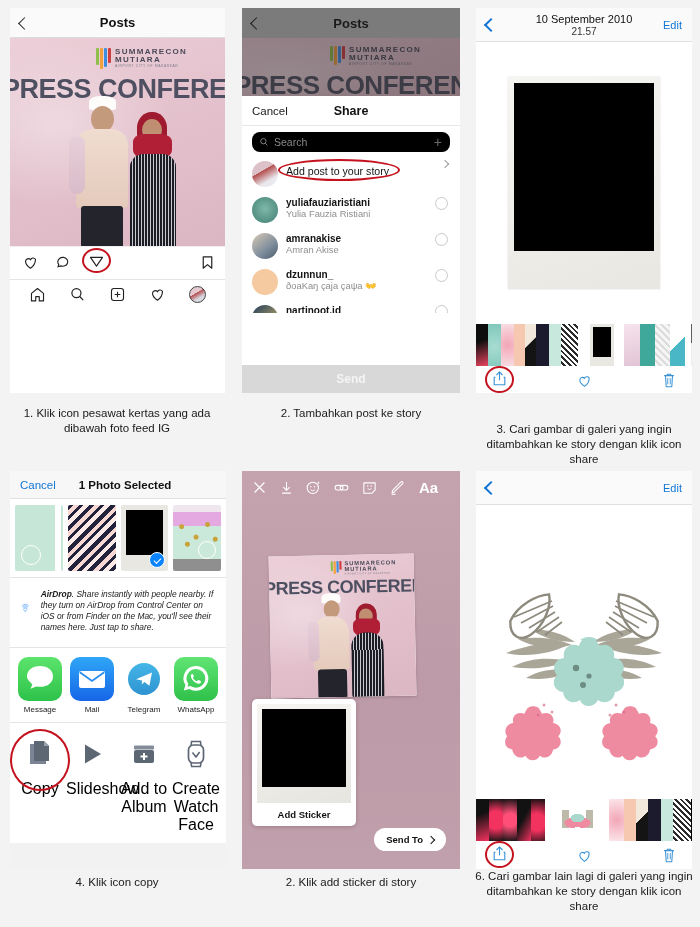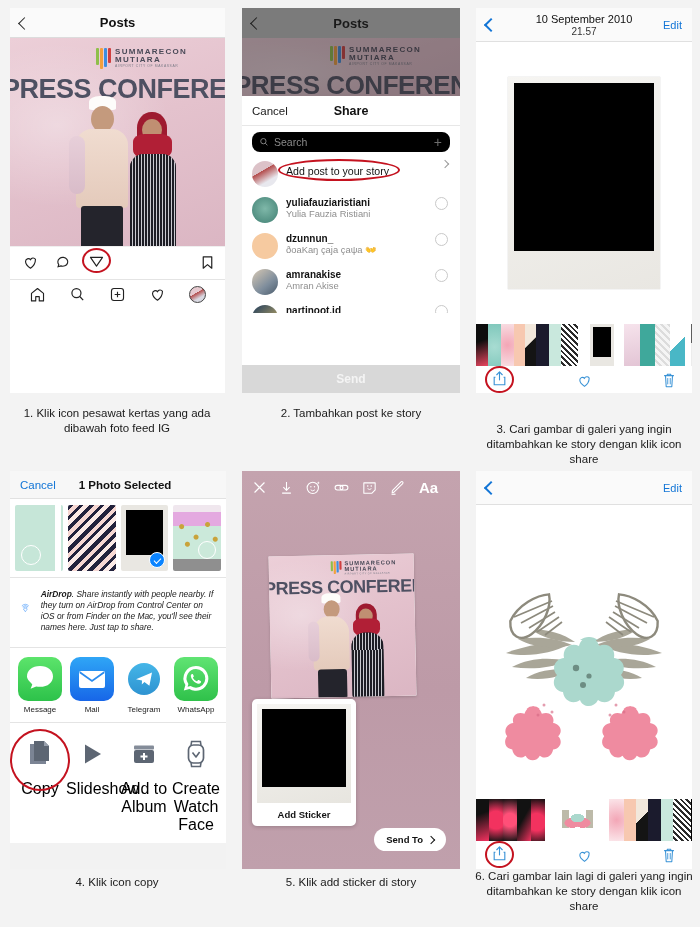--- a/index.html
+++ b/index.html
@@ -298,33 +298,33 @@
         <div class="u-row">
           <span class="ava" style="background:radial-gradient(circle at 50% 45%,#7fb8a9,#3f7f72);"></span>
           <span class="u-txt">
             <div class="u-name">yuliafauziaristiani</div>
             <div class="u-sub">Yulia Fauzia Ristiani</div>
           </span>
           <span class="radio"></span>
         </div>
 
         <div class="u-row">
+          <span class="ava" style="background:linear-gradient(140deg,#d8c9b4,#7e8d9c 60%,#4a5b6b);"></span>
+          <span class="u-txt">
+            <div class="u-name">amranakise</div>
+            <div class="u-sub">Amran Akise</div>
+          </span>
+          <span class="radio"></span>
+        </div>
+
+        <div class="u-row">
           <span class="ava" style="background:#f6caa0;"></span>
           <span class="u-txt">
             <div class="u-name">dzunnun_</div>
             <div class="u-sub">ðoaKaŋ çaja çaψa  👐</div>
-          </span>
-          <span class="radio"></span>
-        </div>
-
-        <div class="u-row">
-          <span class="ava" style="background:linear-gradient(140deg,#d8c9b4,#7e8d9c 60%,#4a5b6b);"></span>
-          <span class="u-txt">
-            <div class="u-name">amranakise</div>
-            <div class="u-sub">Amran Akise</div>
           </span>
           <span class="radio"></span>
         </div>
 
         <div class="u-row" style="padding-bottom:0;overflow:hidden;height:13px;">
           <span class="ava" style="background:linear-gradient(140deg,#1d3a5c,#e0c068);"></span>
           <span class="u-txt">
             <div class="u-name">nartinoot.id</div>
           </span>
           <span class="radio"></span>
@@ -597,21 +597,21 @@
           </div>
           <div class="add-sticker" style="position:relative;">Add Sticker</div>
         </div>
 
         <div class="sendto" style="right:14px;bottom:18px;">
           <span>Send To</span>
           <span class="chev right sm" style="border-color:#111;border-width:1.8px;"></span>
         </div>
       </div>
     </div>
-    <div class="caption" style="top:412px;">5. Klik add sticker di story</div>
+    <div class="caption" style="top:412px;">2. Klik add sticker di story</div>
   </div>
 
   <div class="panel" style="left:468px;top:463px;width:232px;height:464px;">
     <div class="phone" style="left:8px;top:8px;width:216px;height:398px;">
       <div class="ph-nav">
         <span class="back"><span class="chev blue"></span></span>
         <span class="edit">Edit</span>
       </div>
 
       <div class="ph-stage" style="height:294px;">

